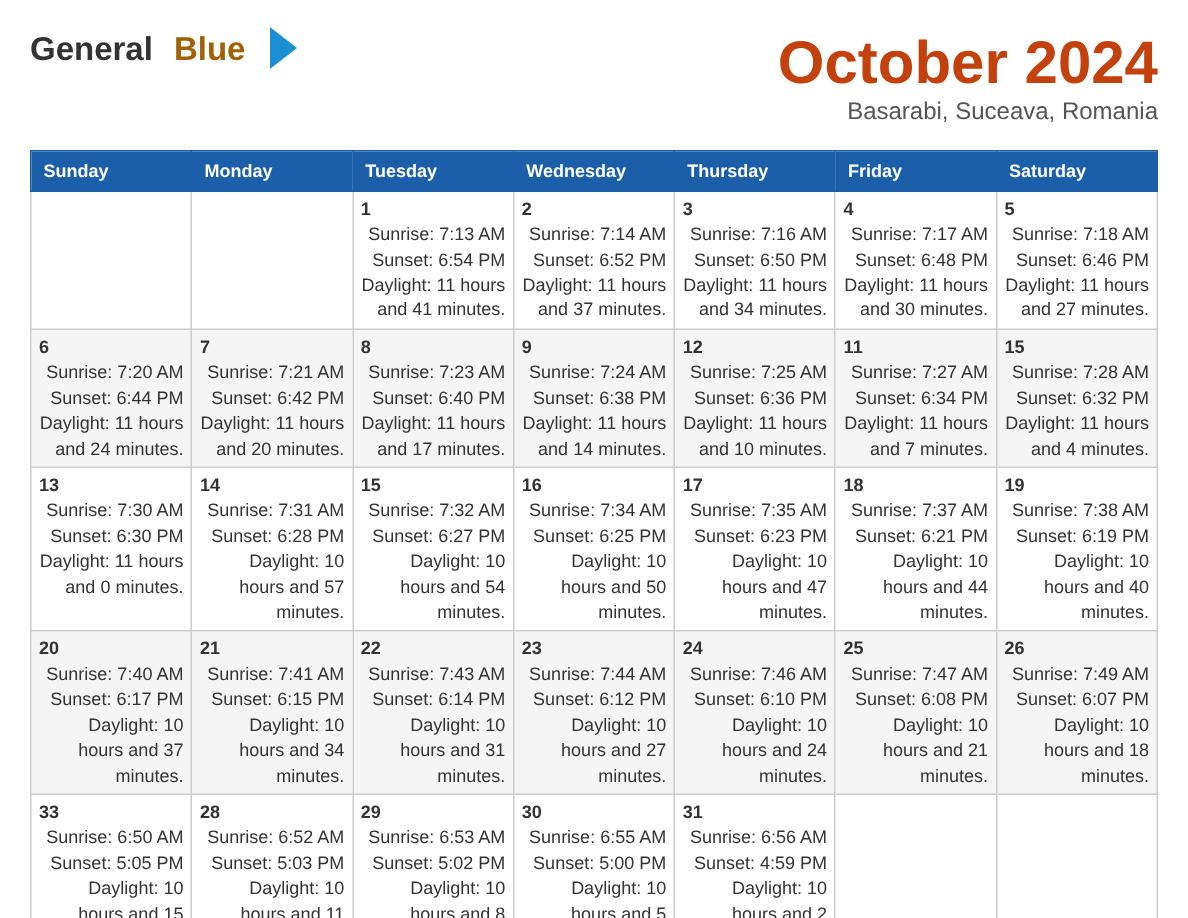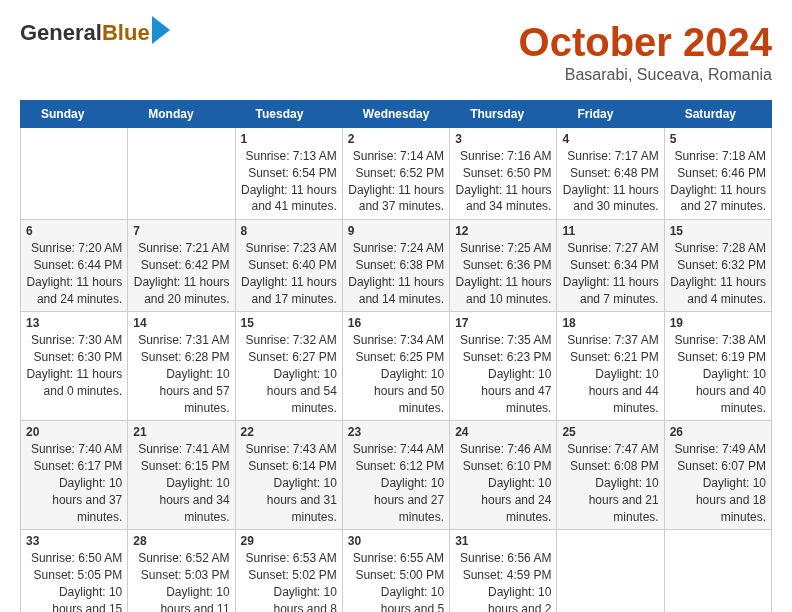--- a/index.html
+++ b/index.html
@@ -16,21 +16,22 @@
       align-items: flex-start;
       margin-bottom: 16px;
     }
     .logo {
       display: flex;
       flex-direction: column;
       align-items: flex-start;
     }
     .logo-text {
       display: flex;
-      align-items: flex-start;
+      align-items: flex-end;
+      gap: 14px;
     }
     .logo-general {
       font-size: 22px;
       font-weight: bold;
       color: #333;
     }
     .logo-blue {
       font-size: 22px;
       font-weight: bold;
       color: #a16207;
@@ -61,21 +62,21 @@
     table {
       width: 100%;
       border-collapse: collapse;
       table-layout: fixed;
     }
     th {
       background-color: #1a5fa8;
       color: #fff;
       font-size: 12px;
       font-weight: bold;
-      padding: 6px 20px;
+      padding: 6px 8px;
       text-align: left;
       border: 1px solid #1a5fa8;
     }
     td {
       border: 1px solid #ccc;
       vertical-align: top;
       padding: 4px 5px;
       font-size: 10.5px;
       color: #333;
       height: 88px;

